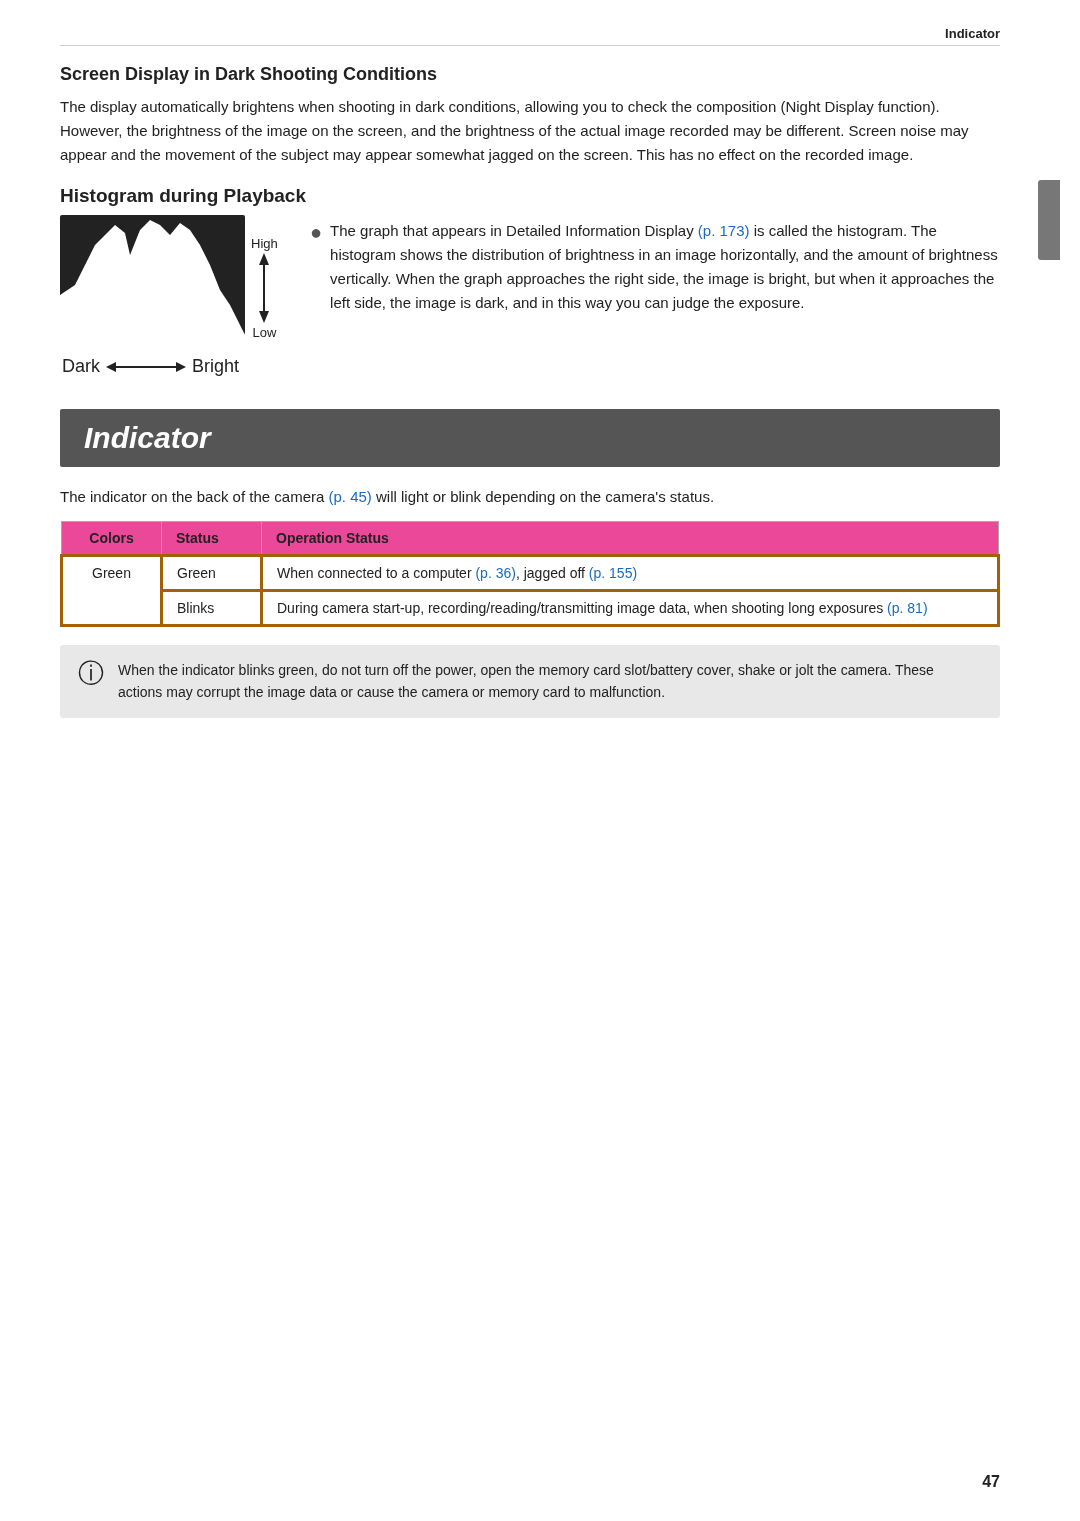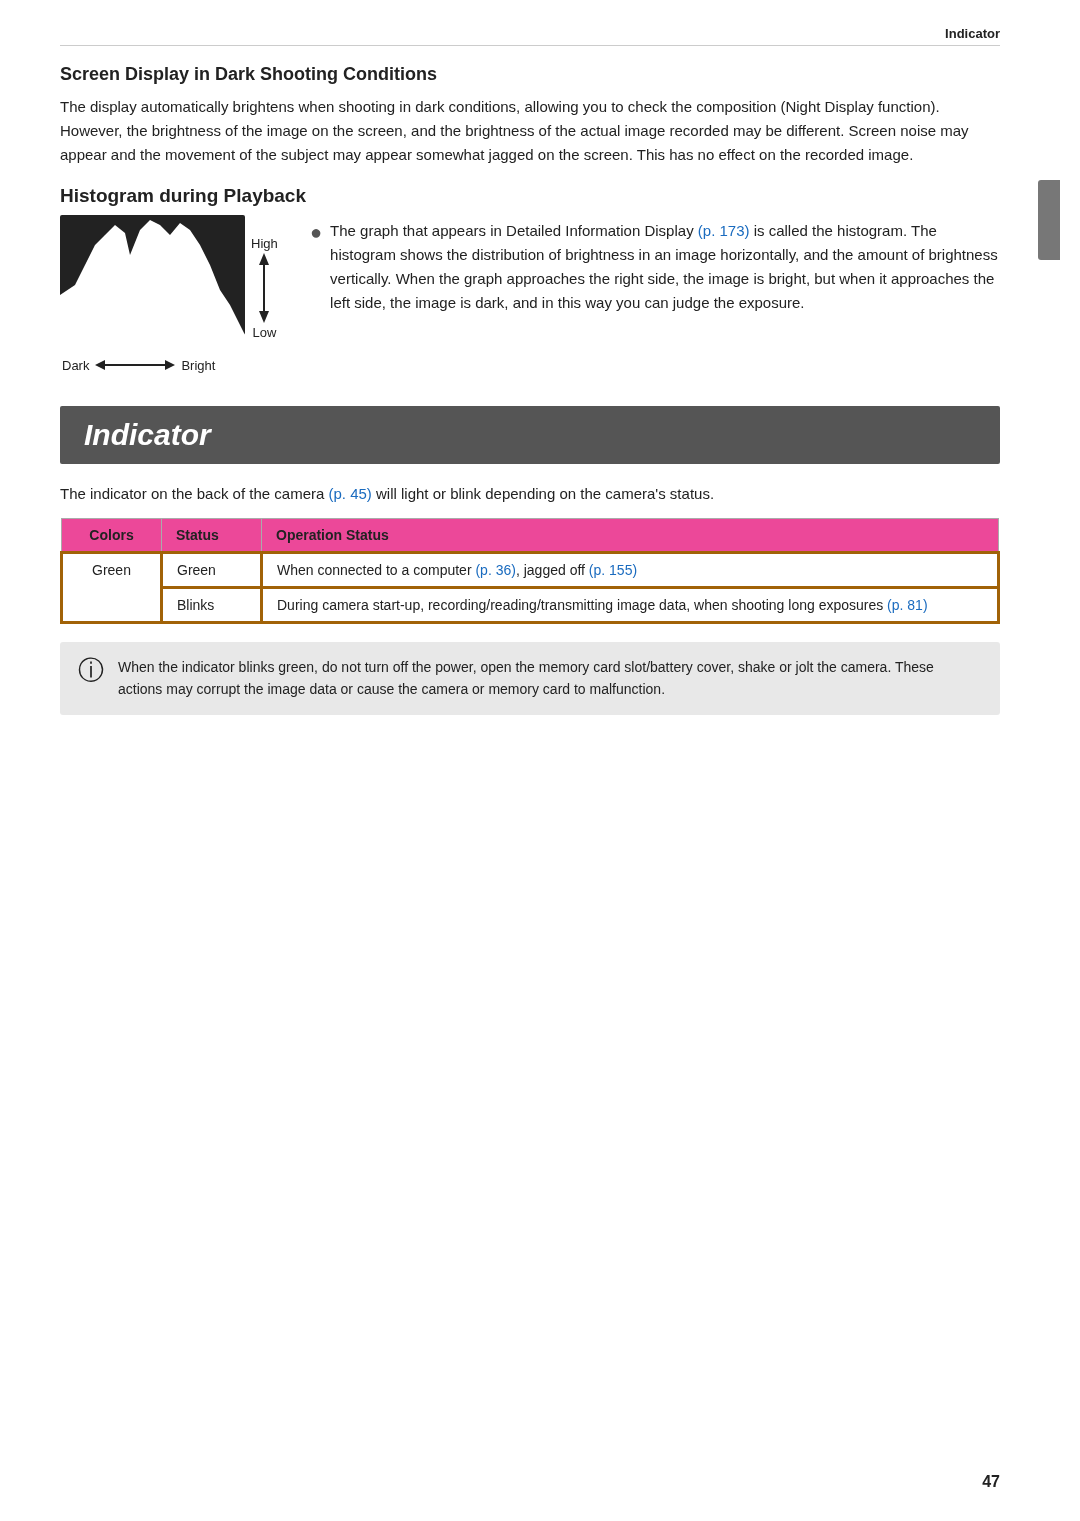--- a/index.html
+++ b/index.html
@@ -88,21 +88,21 @@
       font-size: 13px;
       text-align: center;
       margin-top: 2px;
     }
     .dark-bright-row {
       display: flex;
       flex-direction: row;
       align-items: center;
       margin-top: 8px;
       gap: 6px;
-      font-size: 13px;
+      font-size: 18px;
       padding-left: 2px;
     }
     .histogram-right {
       flex: 1;
       font-size: 15px;
       line-height: 1.6;
       padding-top: 4px;
     }
     .bullet-item {
       display: flex;

